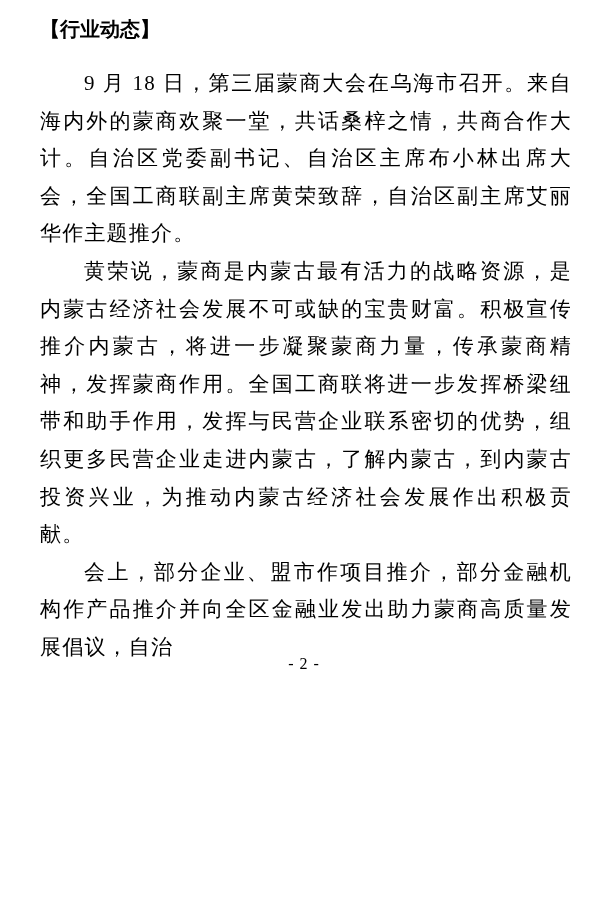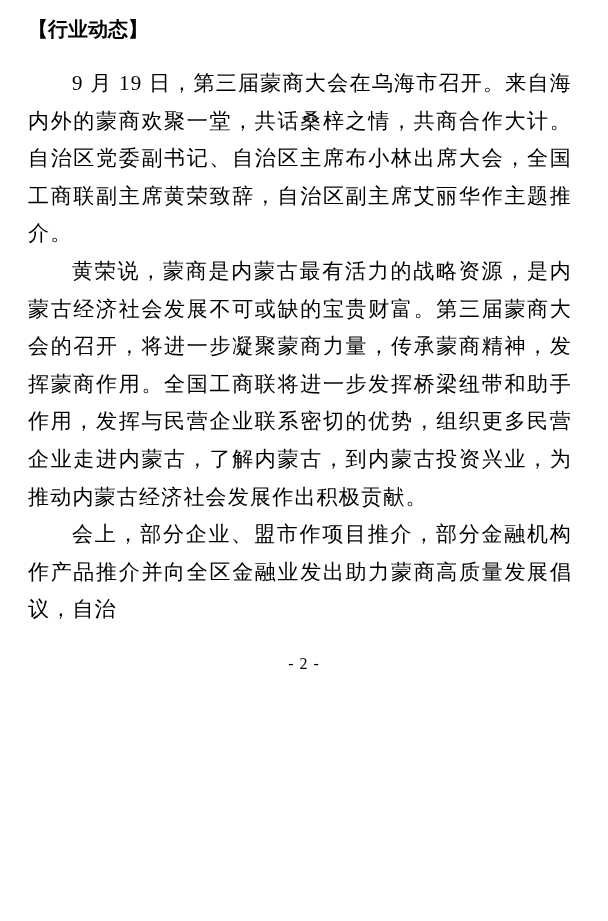--- a/index.html
+++ b/index.html
@@ -7,21 +7,21 @@
     padding: 0;
     background: #ffffff;
   }
   .page {
     position: relative;
     width: 608px;
     height: 686px;
     box-sizing: border-box;
     background: #ffffff;
     color: #000000;
-    padding: 15px 36px 0 28px;
+    padding: 15px 36px 0 40px;
     overflow: hidden;
     font-family: "Liberation Serif", "DejaVu Serif", serif;
   }
   .section-tag {
     font-family: "Liberation Sans", "DejaVu Sans", sans-serif;
     font-size: 20px;
     font-weight: 600;
     line-height: 24px;
     margin: 2px 0 0 0;
     color: #000000;
@@ -60,19 +60,19 @@
   }
 </style>
 </head>
 <body>
 
 <div class="page">
   <div class="section-tag">【行业动态】</div>
 
 
   <div class="body-text">
-    <p class="body-para">9 月 19 日，第三届蒙商大会在乌海市召开。来自海内外的蒙商欢聚一堂，共话桑梓之情，共商合作大计。自治区党委副书记、自治区主席布小林出席大会，全国工商联副主席黄荣致辞，自治区副主席艾丽华作主题推介。</p>
-    <p class="body-para">黄荣说，蒙商是内蒙古最有活力的战略资源，是内蒙古经济社会发展不可或缺的宝贵财富。第三届蒙商大会的召开，将进一步凝聚蒙商力量，传承蒙商精神，发挥蒙商作用。全国工商联将进一步发挥桥梁纽带和助手作用，发挥与民营企业联系密切的优势，组织更多民营企业走进内蒙古，了解内蒙古，到内蒙古投资兴业，为推动内蒙古经济社会发展作出积极贡献。</p>
+    <p class="body-para">9 月 18 日，第三届蒙商大会在乌海市召开。来自海内外的蒙商欢聚一堂，共话桑梓之情，共商合作大计。自治区党委副书记、自治区主席布小林出席大会，全国工商联副主席黄荣致辞，自治区副主席艾丽华作主题推介。</p>
+    <p class="body-para">黄荣说，蒙商是内蒙古最有活力的战略资源，是内蒙古经济社会发展不可或缺的宝贵财富。积极宣传推介内蒙古，将进一步凝聚蒙商力量，传承蒙商精神，发挥蒙商作用。全国工商联将进一步发挥桥梁纽带和助手作用，发挥与民营企业联系密切的优势，组织更多民营企业走进内蒙古，了解内蒙古，到内蒙古投资兴业，为推动内蒙古经济社会发展作出积极贡献。</p>
     <p class="body-para">会上，部分企业、盟市作项目推介，部分金融机构作产品推介并向全区金融业发出助力蒙商高质量发展倡议，自治</p>
   </div>
 
   <div class="page-number">- 2 -</div>
 </div>
 
 </body></html>

